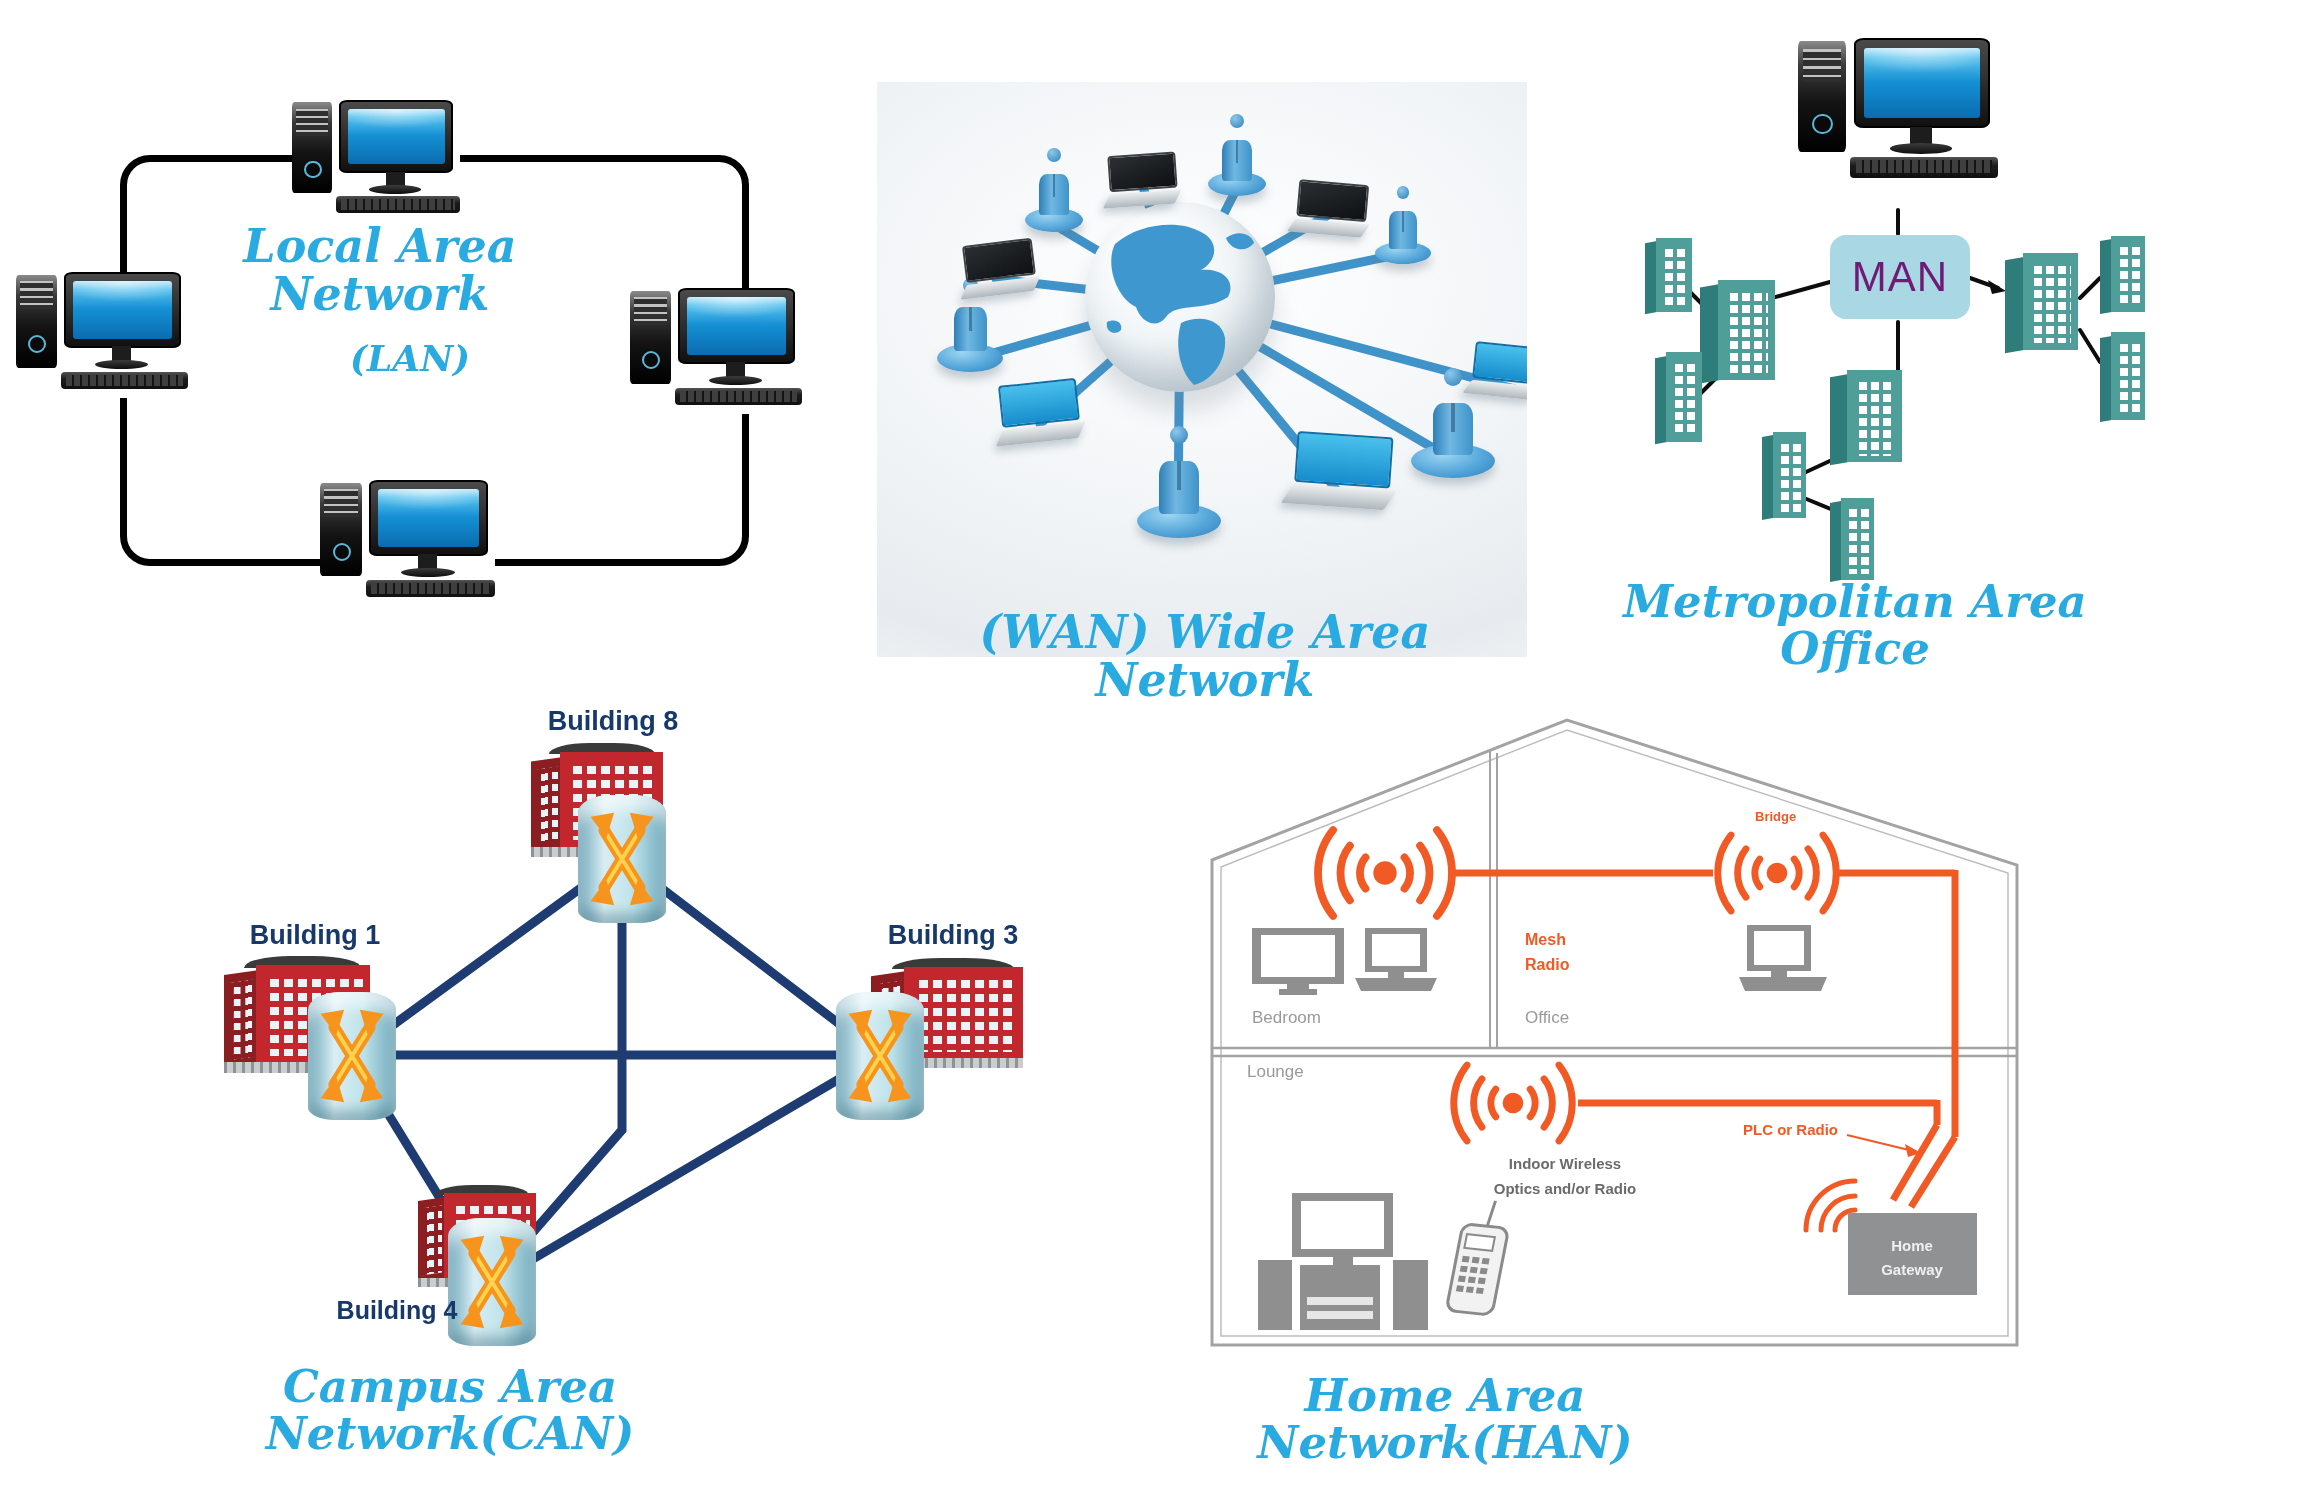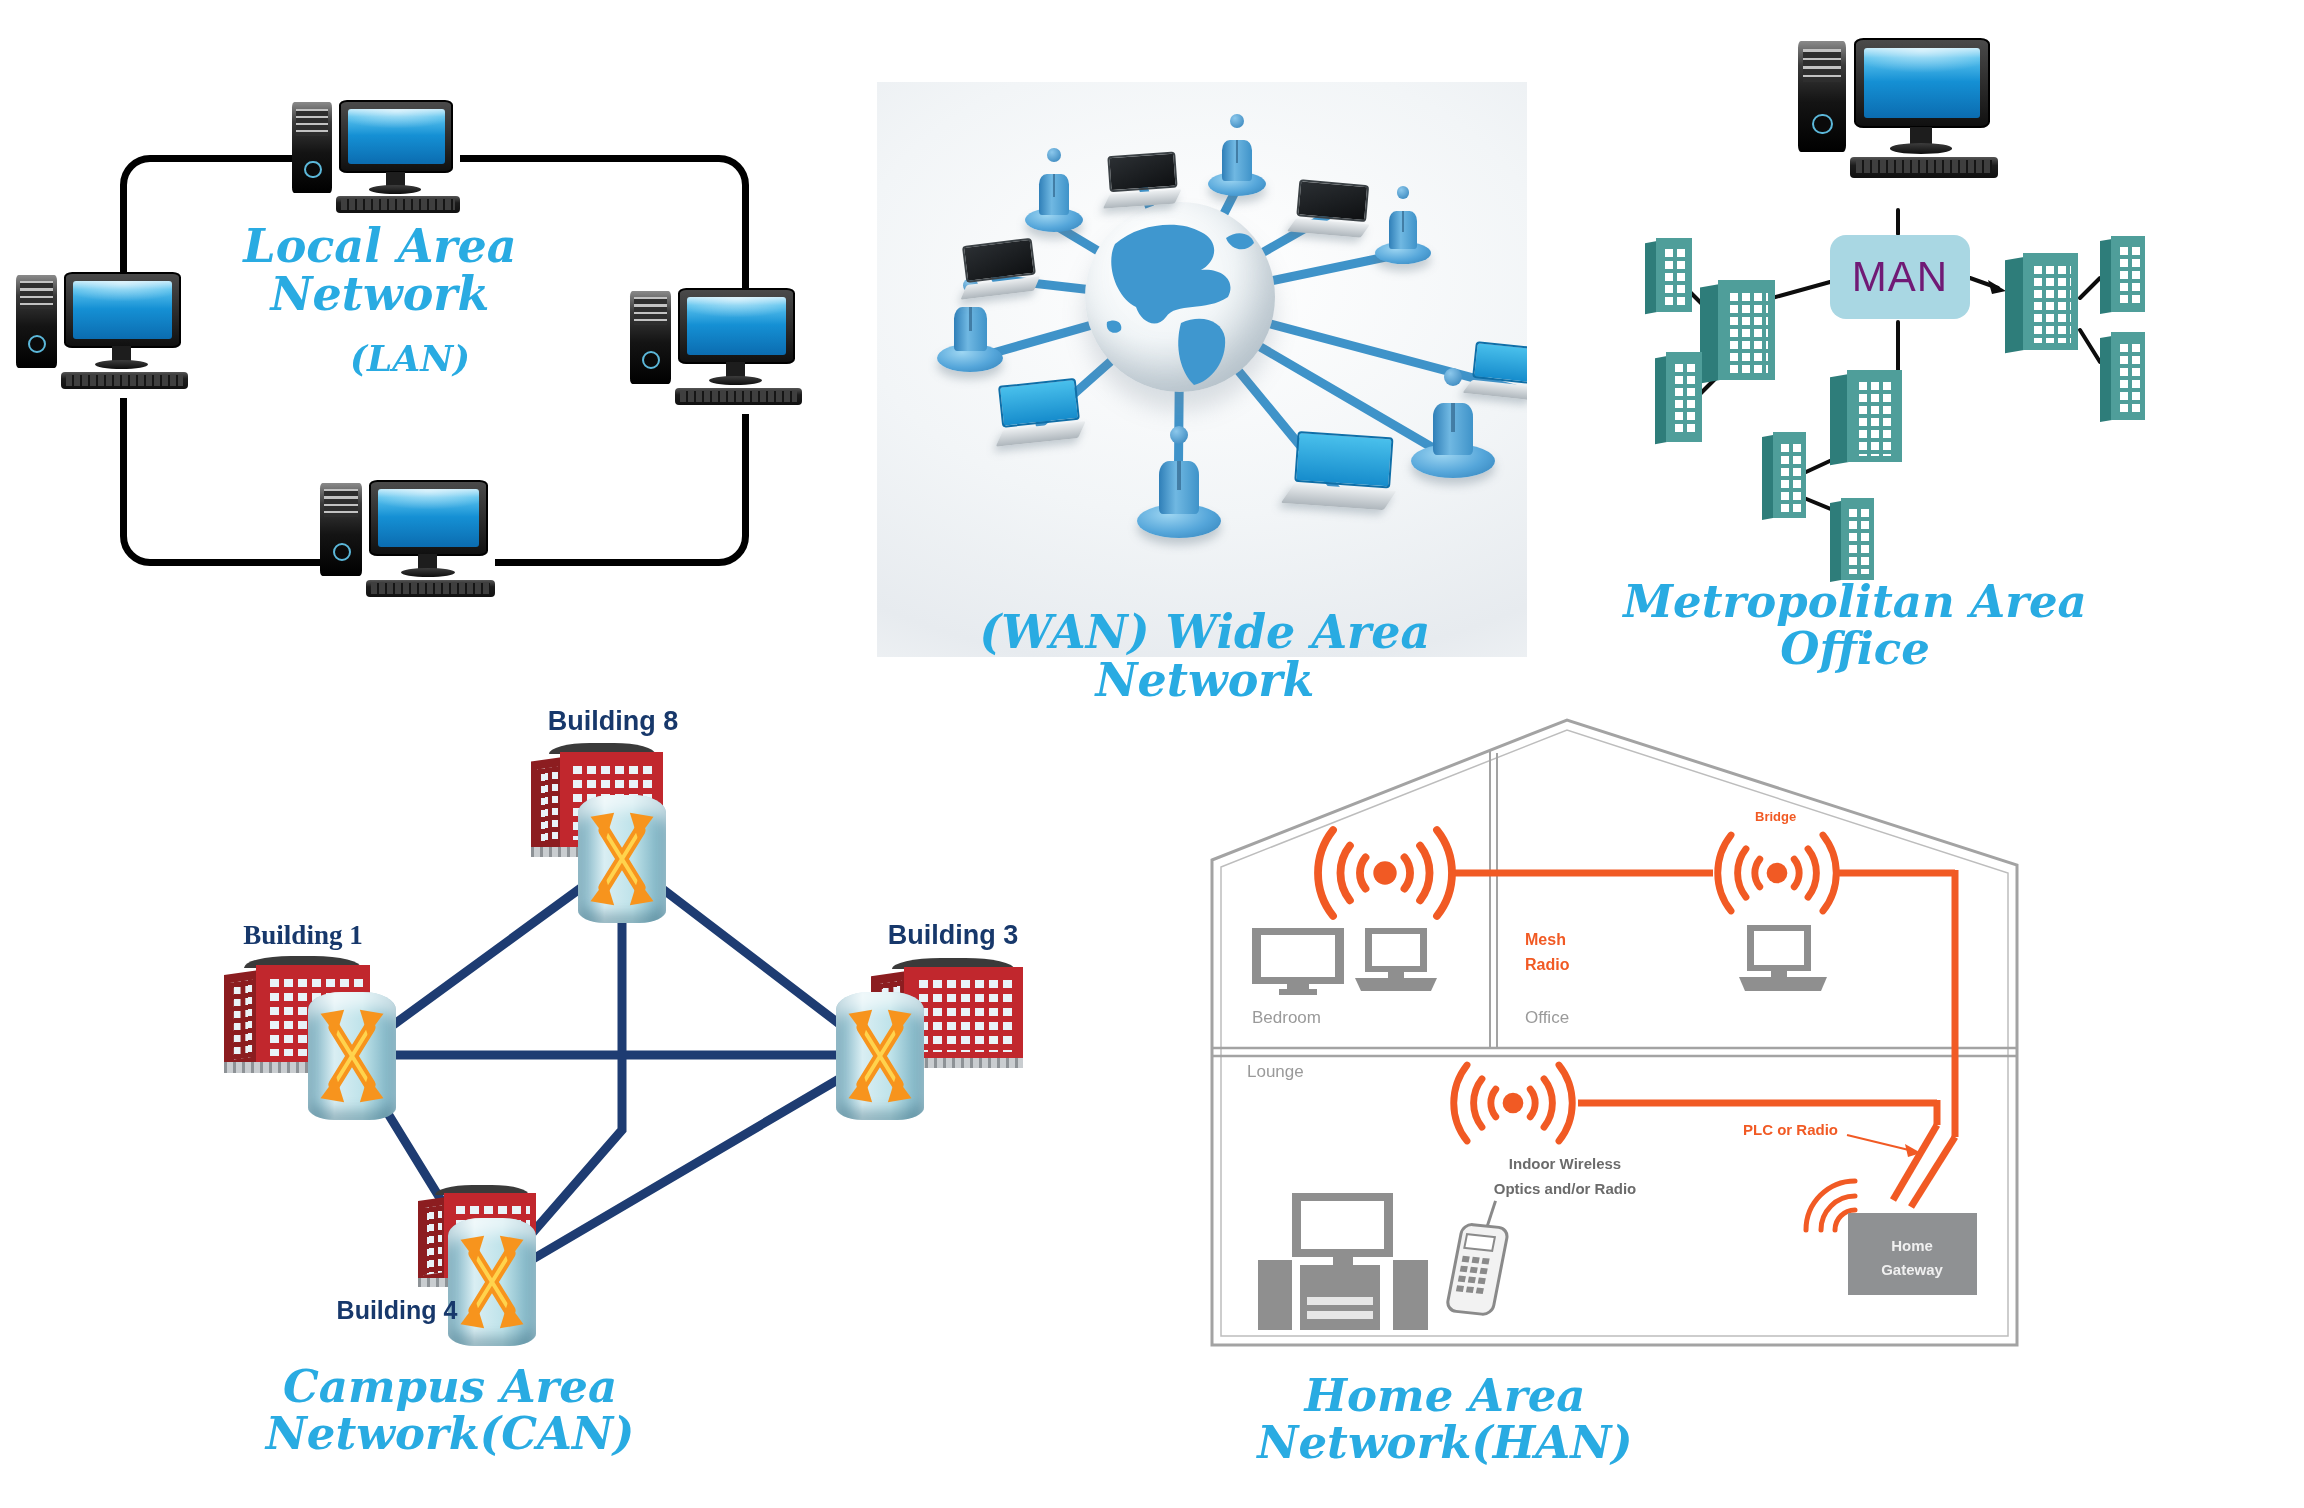--- a/index.html
+++ b/index.html
@@ -430,21 +430,21 @@
         </g>
         <g fill="#f7941d">
           <polygon points="12,22 36,18 28,44"></polygon>
             <polygon points="76,22 52,18 60,44"></polygon>
           <polygon points="12,108 36,112 28,86"></polygon>
             <polygon points="76,108 52,112 60,86"></polygon>
         </g>
       </svg>
     </div>
 
-    <div class="bldg-label" style="left:228px;top:920px;width:150px;font-family:Liberation Serif, serif;">Building 1</div>
+    <div class="bldg-label" style="left:240px;top:920px;width:150px;">Building 1</div>
     <div class="bldg-label" style="left:538px;top:706px;width:150px;">Building 8</div>
     <div class="bldg-label" style="left:878px;top:920px;width:150px;">Building 3</div>
     <div class="bldg-label" style="left:332px;top:1296px;width:130px;font-size:25px;">Building 4</div>
 
     <div class="caption" style="left:215px;top:1363px;width:470px;font-size:45px;">Campus Area Network(CAN)</div>
   </div>
 
   <div>
     <svg class="abs han-svg" style="left:1195px;top:685px;" width="840" height="680" viewBox="0 0 840 680">
       <defs>

